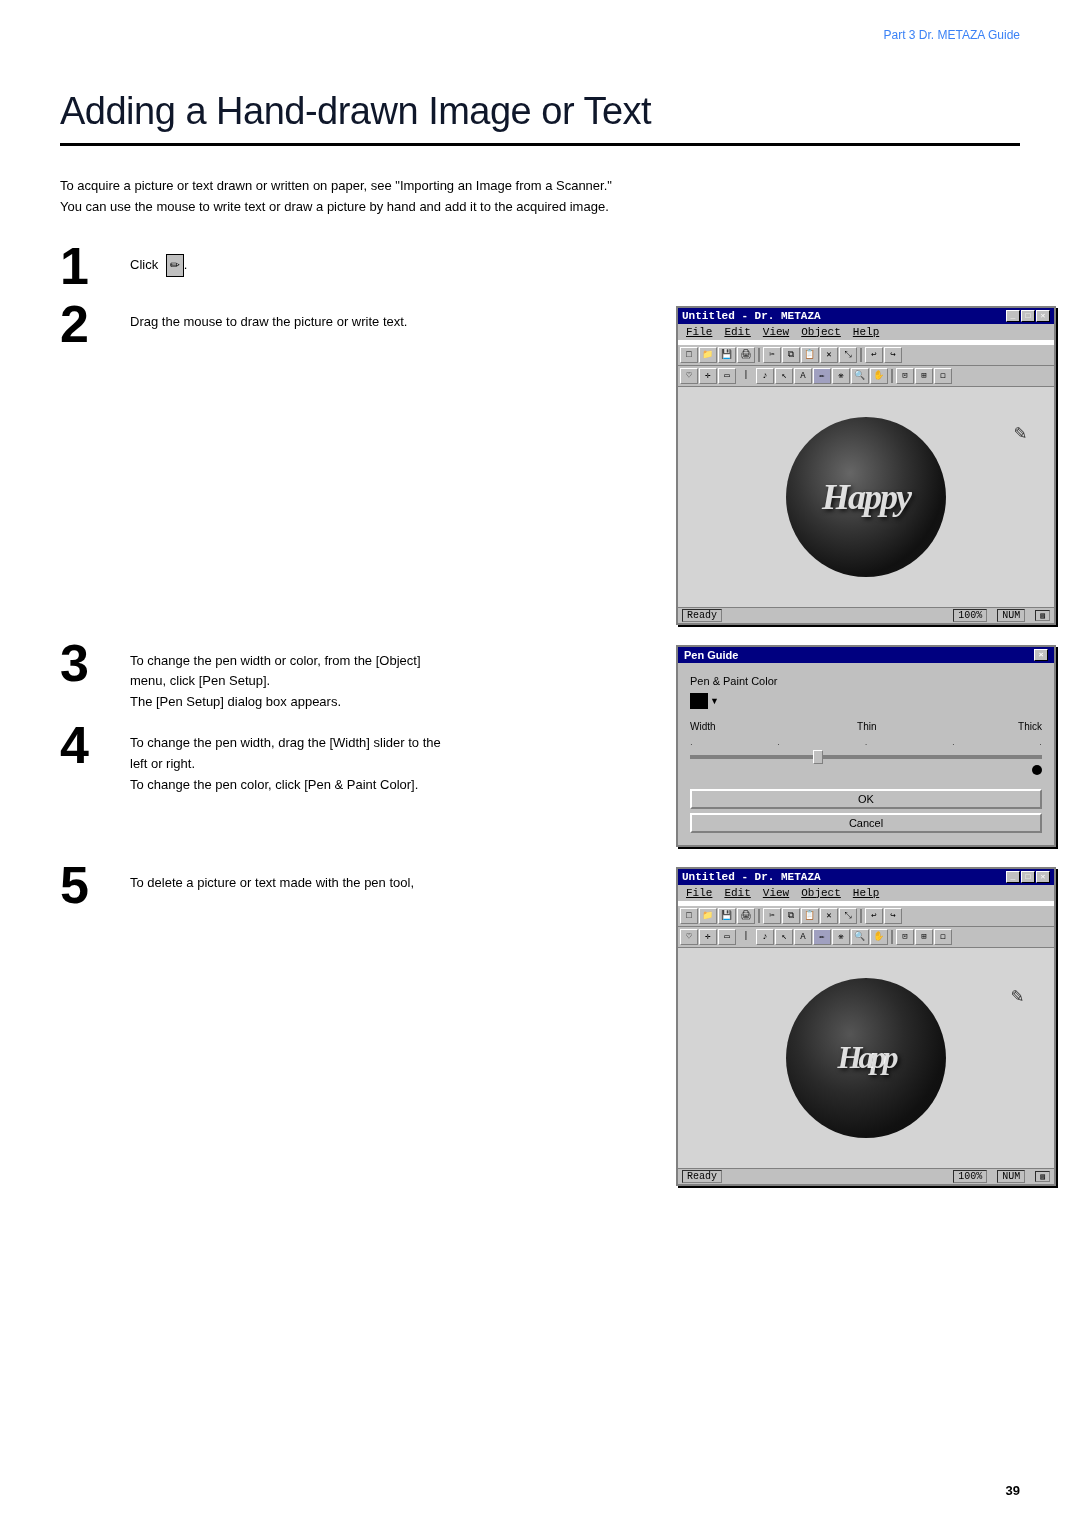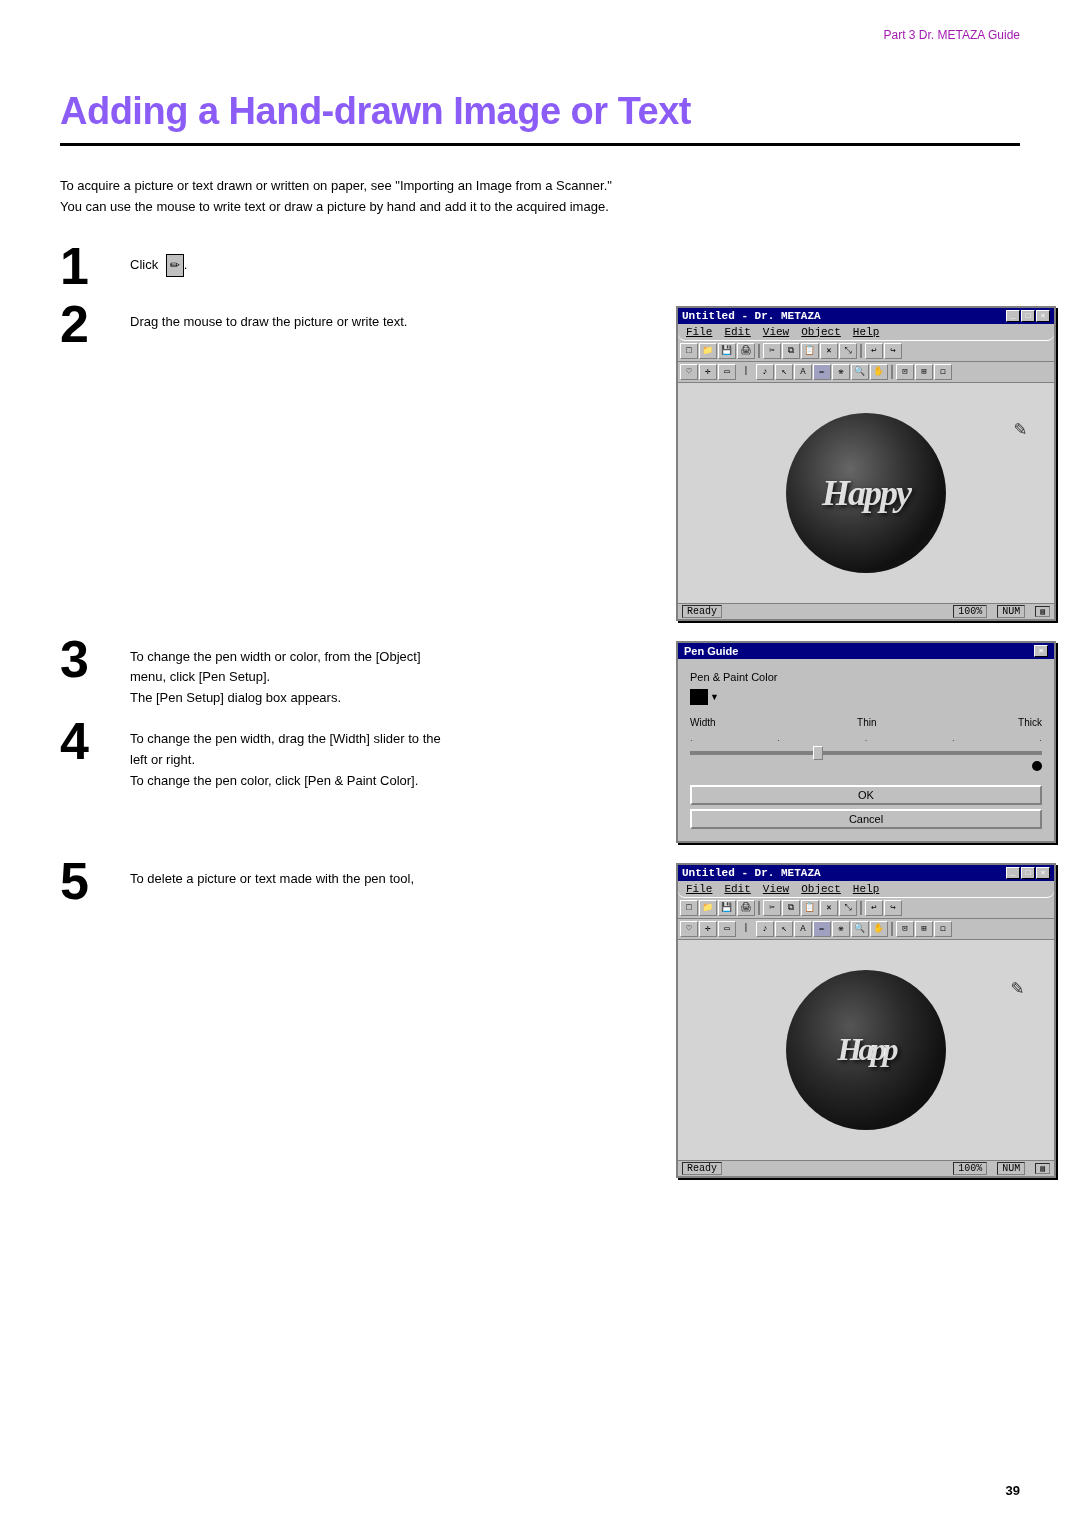--- a/index.html
+++ b/index.html
@@ -18,34 +18,34 @@
       min-height: 1528px;
       padding: 40px 60px 60px 60px;
       position: relative;
     }
 
     .part-label {
       position: absolute;
       top: 28px;
       right: 60px;
       font-size: 12px;
-      color: #a21caf;
+      color: #3b82f6;
     }
 
     .page-title-section {
       border-bottom: 3px solid #000;
       margin-bottom: 30px;
       padding-bottom: 10px;
       margin-top: 50px;
     }
 
     .page-title {
       font-size: 38px;
-      font-weight: 700;
-      color: #8b5cf6;
+      font-weight: 400;
+      color: #0f172a;
       letter-spacing: -0.5px;
     }
 
     .intro-text {
       font-size: 13px;
       line-height: 1.6;
       margin-bottom: 30px;
       color: #000;
     }
 
@@ -99,26 +99,25 @@
       width: 14px;
       height: 12px;
       font-size: 8px;
       text-align: center;
       line-height: 10px;
       cursor: pointer;
     }
 
     .win-menubar {
       background: #c0c0c0;
-      border-bottom: 1px solid #ffffff;
+      border-bottom: 5px solid #ffffff;
       display: flex;
       gap: 0;
       padding: 1px 2px;
       font-size: 11px;
-      border-radius: 7px;
     }
 
     .win-menu-item {
       padding: 1px 6px;
       text-decoration: underline;
       cursor: pointer;
     }
 
     .win-toolbar {
       background: #c0c0c0;

